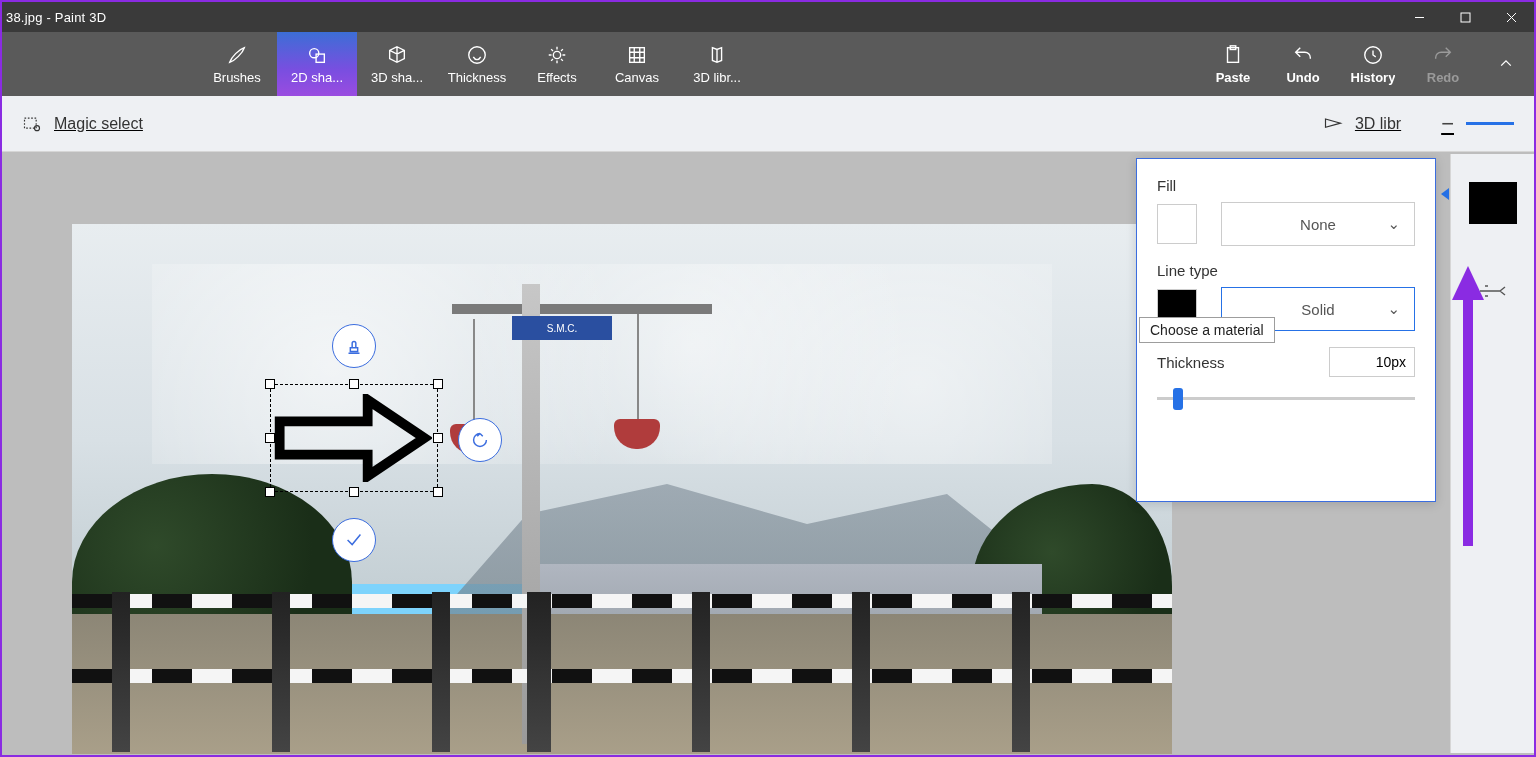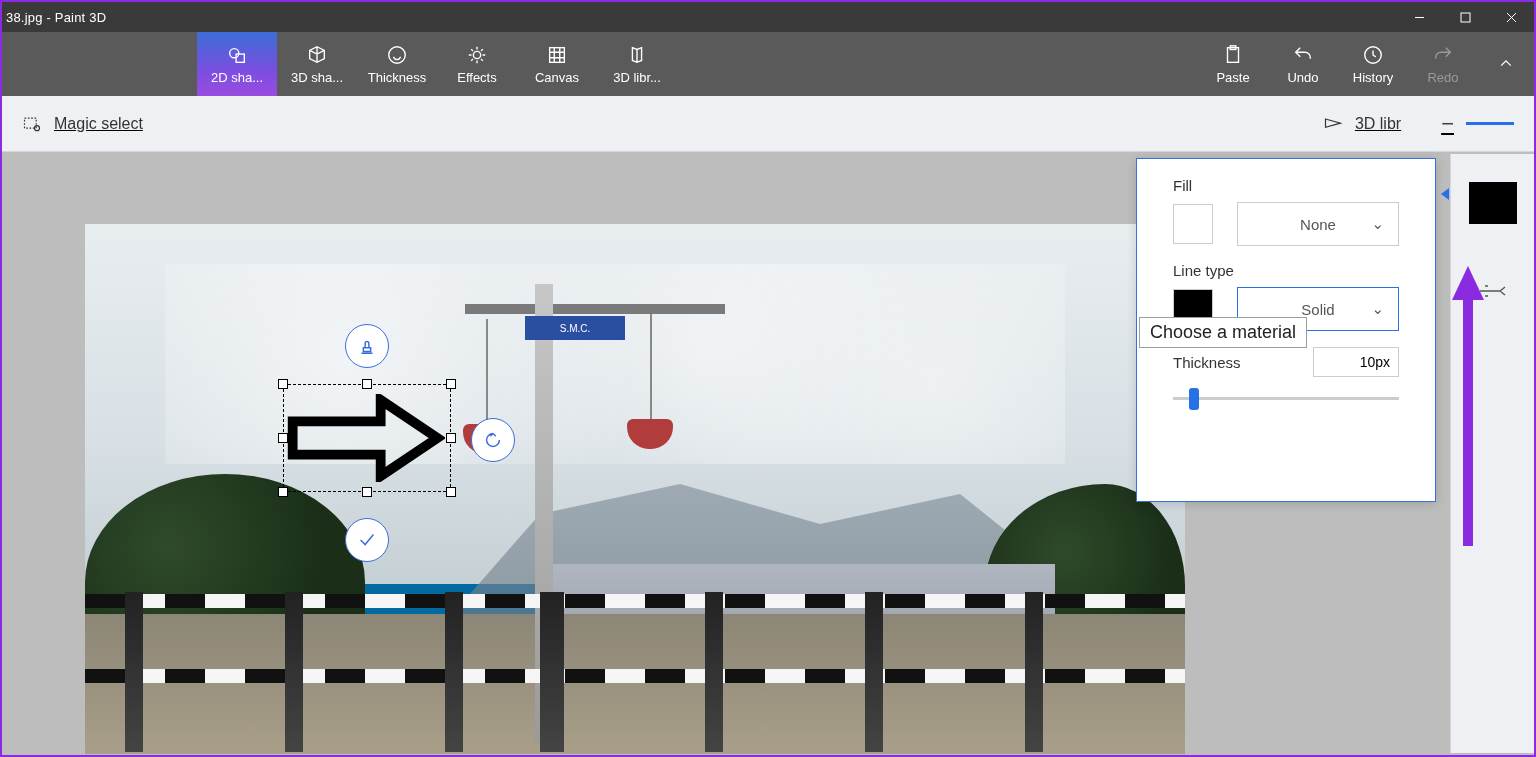--- a/index.html
+++ b/index.html
@@ -10,36 +10,36 @@
   .titlebar .win-btn { width: 46px; height: 30px; display: flex; align-items: center; justify-content: center; color: #fff; }
   .titlebar .win-btn svg { width: 11px; height: 11px; stroke: #fff; stroke-width: 1; fill: none; }
 
   .ribbon { height: 64px; background: #5a5a5a; display: flex; align-items: stretch; }
   .ribbon-left { display: flex; margin-left: 195px; }
   .tool { width: 80px; display: flex; flex-direction: column; align-items: center; justify-content: center; color: #fff; font-size: 13px; cursor: pointer; }
   .tool.narrow { width: 78px; }
   .tool.active { background: linear-gradient(180deg,#3c6ed6,#7a4ee0 60%,#9a4ce0); }
   .tool svg { width: 22px; height: 22px; stroke: #fff; fill: none; stroke-width: 1.5; margin-bottom: 4px; }
   .tool span { max-width: 72px; white-space: nowrap; overflow: hidden; text-overflow: ellipsis; }
-  .ribbon-right { margin-left: auto; display: flex; align-items: stretch; }
+  .ribbon-right { margin-left: auto; display: flex; align-items: stretch; font-weight: bold; }
   .ribbon-right .tool { width: 70px; }
   .ribbon-right .tool.disabled { color: #9a9a9a; }
   .ribbon-right .tool.disabled svg { stroke: #9a9a9a; }
   .expand-btn { width: 56px; display: flex; align-items:center;justify-content:center; color:#fff; }
 
   .subbar { height: 56px; background: #eef0f3; display: flex; align-items: center; padding: 0 20px; border-bottom:1px solid #d6d6d6;text-decoration:underline;}
   .magic { display:flex; align-items:center; gap:12px; font-size:16px; color:#333; }
   .magic svg{width:20px;height:20px;stroke:#333;fill:none;stroke-width:1.4}
   .view3d { margin-left:auto; display:flex; align-items:center; gap:12px; font-size:16px; color:#333; margin-right:40px;}
   .view3d svg{width:20px;height:18px;stroke:#333;fill:none;stroke-width:1.4}
   .zoom-controls{display:flex;align-items:center;gap:12px;color:#444;font-size:22px;font-weight:300}
   .zoom-slider{width:48px;height:3px;background:#2671e6;position:relative}
 
   .workspace { position:absolute; top:152px; left:0; right:0; bottom:2px; background:#bdbdbd; }
-  .canvas-wrap{position:absolute;left:83px;top:70px;width:1100px;height:530px;background:#0369a1;}
+  .canvas-wrap{position:absolute;left:70px;top:70px;width:1100px;height:530px;background:#7dd3fc;}
   .photo{position:absolute;inset:0;overflow:hidden}
   
   .sky{position:absolute;top:0;left:0;right:0;height:360px;background:linear-gradient(#e8edf0,#d8e0e5 60%,#c5d0d5)}
   .clouds{position:absolute;top:40px;left:80px;width:900px;height:200px;background:radial-gradient(circle at 20% 50%,rgba(255,255,255,.6),transparent 40%),radial-gradient(circle at 60% 40%,rgba(255,255,255,.5),transparent 40%),radial-gradient(circle at 85% 60%,rgba(255,255,255,.5),transparent 35%)}
   .mountain{position:absolute;bottom:120px;left:350px;width:700px;height:200px;background:linear-gradient(#8a97a2,#6e7c86);clip-path:polygon(0 100%,15% 40%,35% 25%,55% 45%,75% 30%,100% 100%);opacity:.65}
   .trees-l{position:absolute;bottom:100px;left:0;width:280px;height:180px;background:radial-gradient(circle at 30% 40%,#2f4a2a,#1a2e18 70%);border-radius:50% 50% 0 0 / 60% 60% 0 0}
   .trees-r{position:absolute;bottom:100px;right:0;width:200px;height:170px;background:radial-gradient(circle at 40% 40%,#2f4a2a,#1a2e18 70%);border-radius:60% 40% 0 0 / 60% 60% 0 0}
   .buildings{position:absolute;bottom:110px;left:450px;width:520px;height:80px;background:
     linear-gradient(#b0b6c0,#9aa2aa);}
   .river{position:absolute;bottom:0;left:0;right:0;height:140px;background:linear-gradient(#8c8676,#a99f89)}
@@ -63,29 +63,29 @@
   .h-t{top:-5px;left:calc(50% - 5px)}.h-b{bottom:-5px;left:calc(50% - 5px)}.h-l{left:-5px;top:calc(50% - 5px)}.h-r{right:-5px;top:calc(50% - 5px)}
   .arrow-shape{position:absolute;top:10px;left:4px;width:158px;height:88px;}
   .arrow-shape svg{width:100%;height:100%}
   .ctx-btn{position:absolute;width:44px;height:44px;border-radius:50%;background:#fff;border:1.5px solid #3b6ddf;display:flex;align-items:center;justify-content:center}
   .ctx-btn svg{width:22px;height:22px;stroke:#3b6ddf;fill:none;stroke-width:1.6}
   .cb-stamp{top:-60px;left:62px}
   .cb-rot{top:34px;right:-64px}
   .cb-ok{bottom:-70px;left:62px}
 
   
-  .props{position:absolute;top:4px;right:98px;width:300px;height:344px;background:#fff;border:1px solid #3b6ddf;box-shadow:0 2px 10px rgba(0,0,0,.15);padding:16px 36px;font-size:15px;color:#333}
+  .props{position:absolute;top:4px;right:98px;width:300px;height:344px;background:#fff;border:1px solid #3b6ddf;box-shadow:0 2px 10px rgba(0,0,0,.15);padding:16px 20px;font-size:15px;color:#333}
   .props .label{font-size:15px;margin-bottom:8px;margin-top:2px}
   .row{display:flex;gap:24px;align-items:center;margin-bottom:16px}
   .swatch{width:40px;height:40px;border:1px solid #ccc;background:#fff}
   .swatch.black{background:#000}
   .dd{flex:1;height:44px;border:1px solid #ccc;display:flex;align-items:center;justify-content:center;gap:10px;color:#555;position:relative}
   .dd.active{border:1.5px solid #2671e6}
   .dd .chev{position:absolute;right:14px}
-  .tooltip{position:absolute;top:158px;left:2px;background:#fff;border:1px solid #9d9d9d;padding:4px 10px;font-size:18px;color:#222;z-index:5}
+  .tooltip{position:absolute;top:158px;left:2px;background:#fff;border:1px solid #9d9d9d;padding:4px 10px;font-size:14px;color:#222;z-index:5}
   .thick-row{display:flex;align-items:center;justify-content:space-between;margin-top:4px}
   .thick-in{width:86px;height:30px;border:1px solid #ccc;text-align:right;padding:4px 8px;font-size:14px}
   .slider{position:relative;height:20px;margin-top:12px}
   .slider-track{position:absolute;top:8px;left:0;right:0;height:3px;background:#ccc}
   .slider-thumb{position:absolute;top:-1px;left:16px;width:10px;height:22px;background:#2671e6;border-radius:3px}
 
   
   .minibar{position:absolute;top:0;right:0;width:84px;height:100%;background:#eef0f3;border-left:1px solid #d6d6d6}
   .mini-sw{position:absolute;top:28px;left:18px;width:48px;height:42px;background:#000}
   .mini-edge{position:absolute;top:34px;left:-10px;width:0;height:0;border-top:6px solid transparent;border-bottom:6px solid transparent;border-right:8px solid #2671e6}
@@ -118,20 +118,26 @@
     <div class="win-btn">
         <svg viewBox="0 0 11 11">
           <path d="M1 1l9 9M10 1l-9 9"></path>
         </svg>
       </div>
   </div>
 </div>
 
 <div class="ribbon">
   <div class="ribbon-left">
+    <div class="tool">
+      <svg viewBox="0 0 24 24">
+          <path d="M4 20c2-6 10-14 16-16-2 6-10 14-16 16z"></path>
+        </svg>
+      <span>Brushes</span>
+    </div>
     <div class="tool active">
       <svg viewBox="0 0 24 24">
           <circle cx="9" cy="10" r="5"></circle>
           <rect x="11" y="11" width="9" height="9"></rect>
         </svg>
       <span>2D sha...</span>
     </div>
     <div class="tool">
       <svg viewBox="0 0 24 24">
           <path d="M12 3l8 4v9l-8 4-8-4V7z M12 3v17 M4 7l8 4 8-4"></path>

